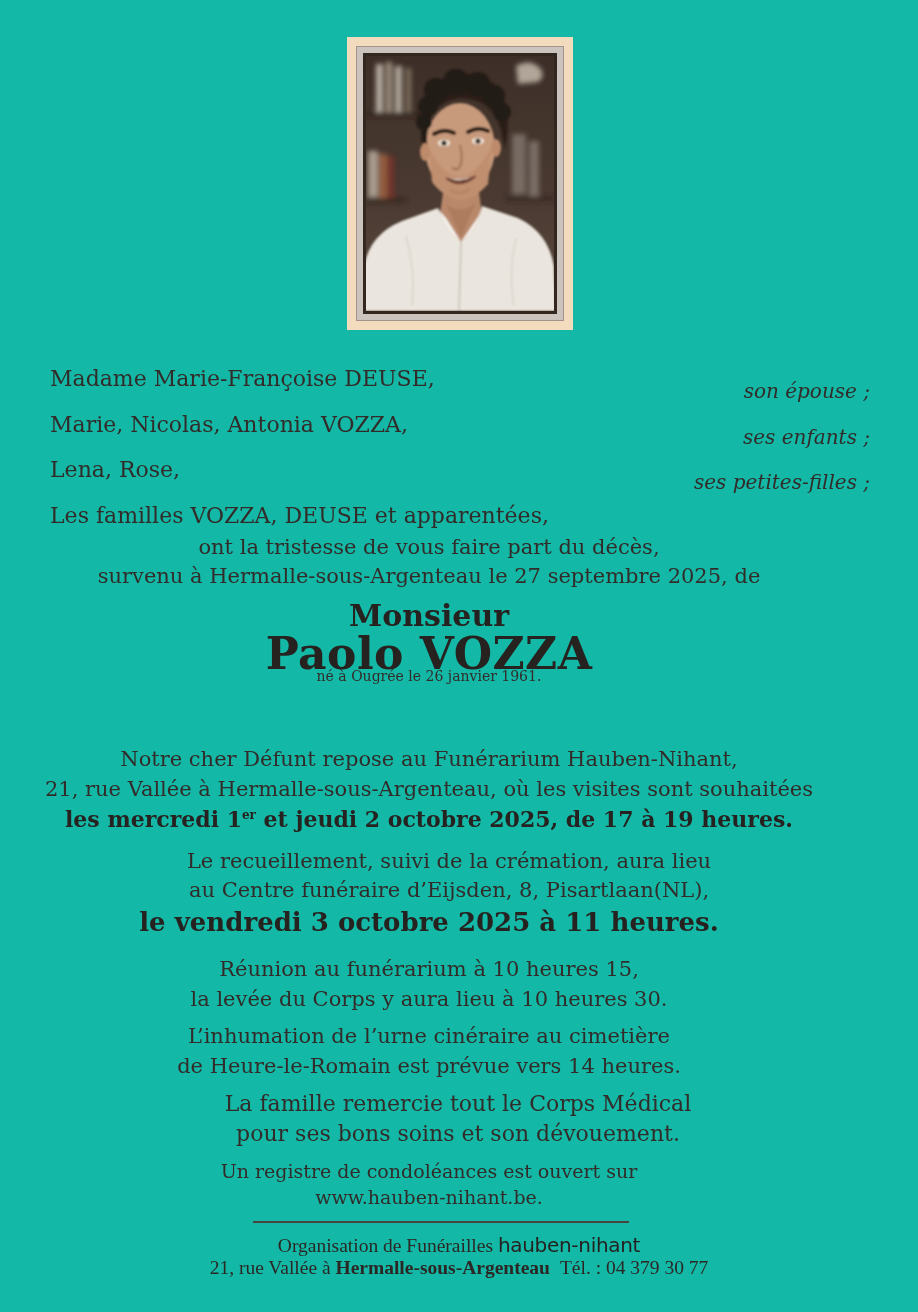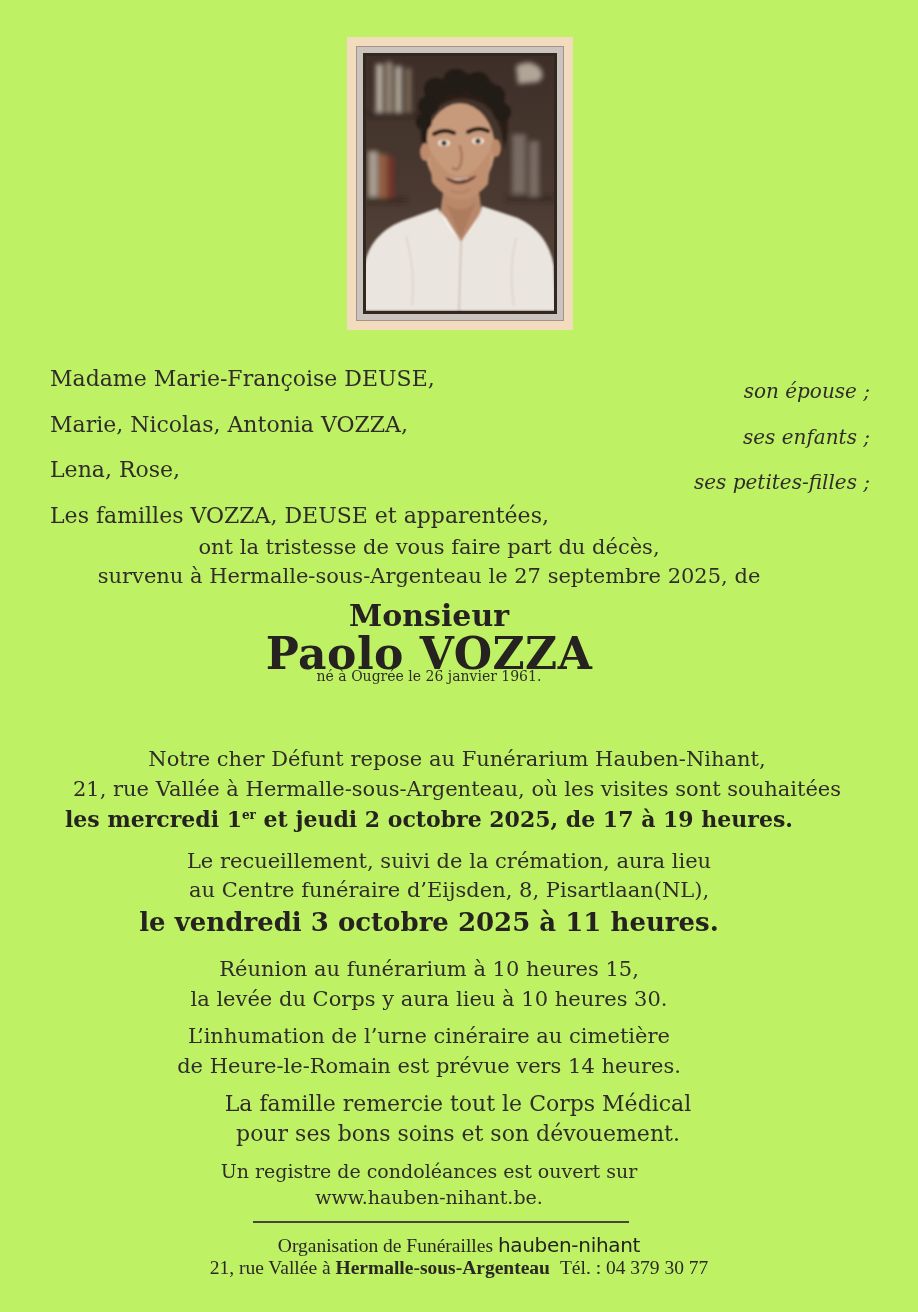--- a/index.html
+++ b/index.html
@@ -1,19 +1,19 @@
 <!DOCTYPE html>
 <html><head>
 <meta charset="utf-8">
 <style>
   html,body{margin:0;padding:0;background:#ffffff;}
   .sheet{
     position:relative;
     width:918px;height:1312px;
-    background:#bef264;
+    background:#14b8a6;
     font-family:"DejaVu Serif", serif;
     color:#312c29;
     overflow:hidden;
   }
   
   .frame-outer{
     position:absolute;left:347px;top:37px;
     width:226px;height:293px;
     box-sizing:border-box;
     background:#f3dcbd;
@@ -49,21 +49,21 @@
   
   .c{
     position:absolute;left:0;width:858px;
     text-align:center;
     font-size:21px;line-height:29px;
   }
   .announce{top:533px;}
   .title-monsieur{top:601px;font-size:30px;font-weight:bold;color:#262220;}
   .title-name{top:639px;font-size:44px;font-weight:bold;color:#262220;letter-spacing:0.5px;}
   .birth{top:662px;font-size:14px;}
-  .repose{top:745px;line-height:29.5px;margin-left:28px;}
+  .repose{top:745px;line-height:29.5px;}
   .visit-bold{top:805px;font-size:22px;font-weight:bold;color:#262220;}
   .visit-bold sup{font-size:12px;vertical-align:super;line-height:0;}
   .cremation{top:847px;padding-left:20px;}
   .cremation-date{top:908px;font-size:26px;font-weight:bold;color:#262220;}
   .gathering{top:954px;line-height:30px;}
   .burial{top:1021px;line-height:30px;}
   .thanks{top:1089px;font-size:22px;line-height:30px;margin-left:29px;}
   .condolences{top:1158px;font-size:19px;line-height:26px;}
   
   .separator{

